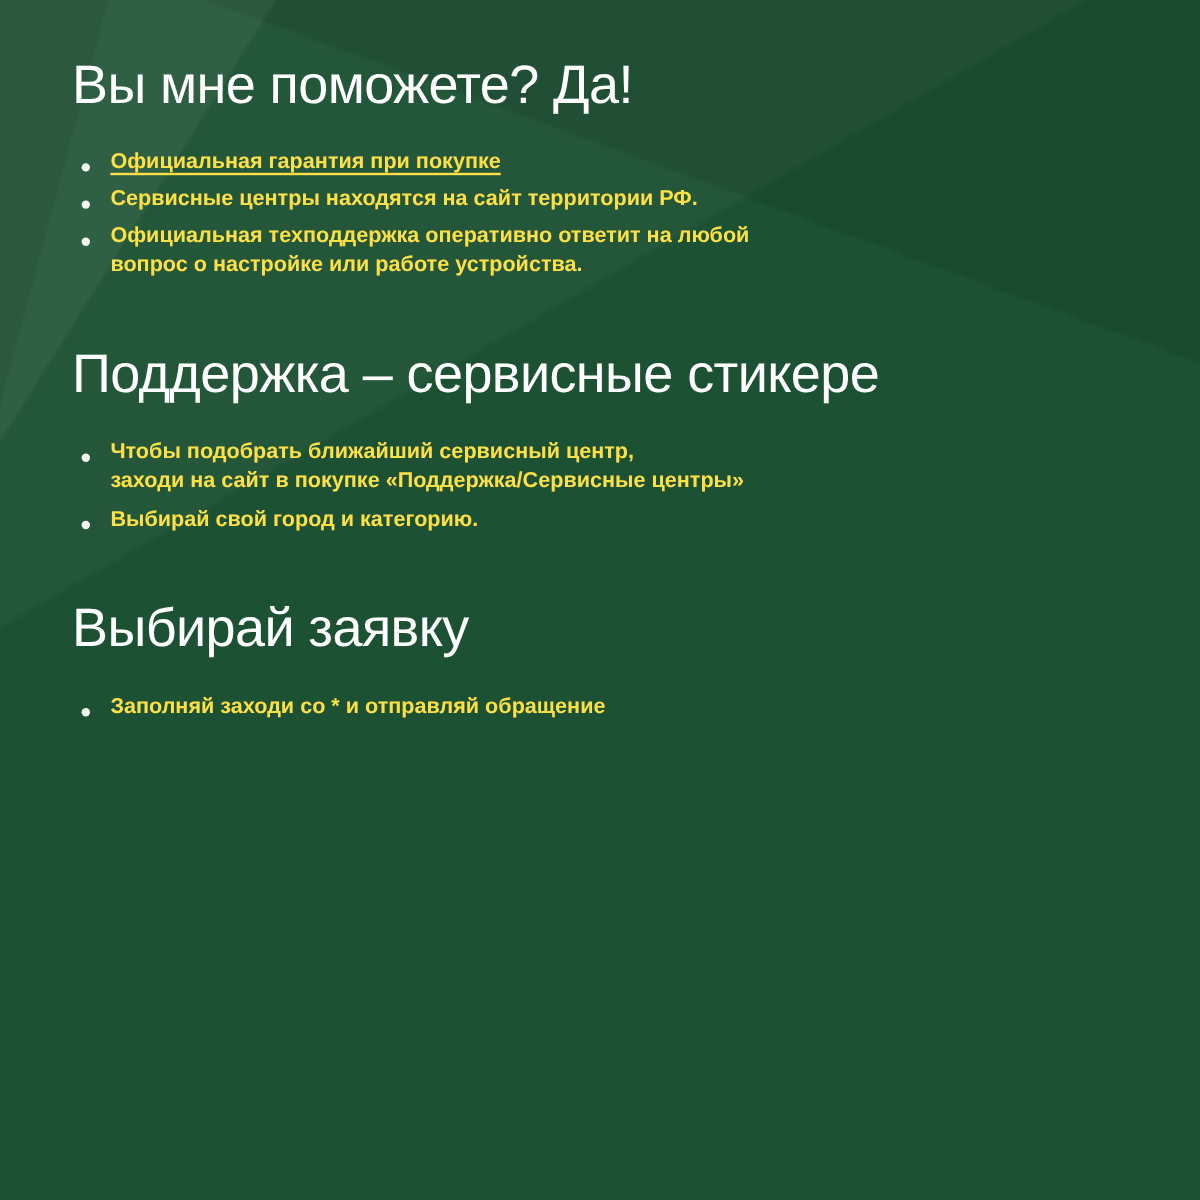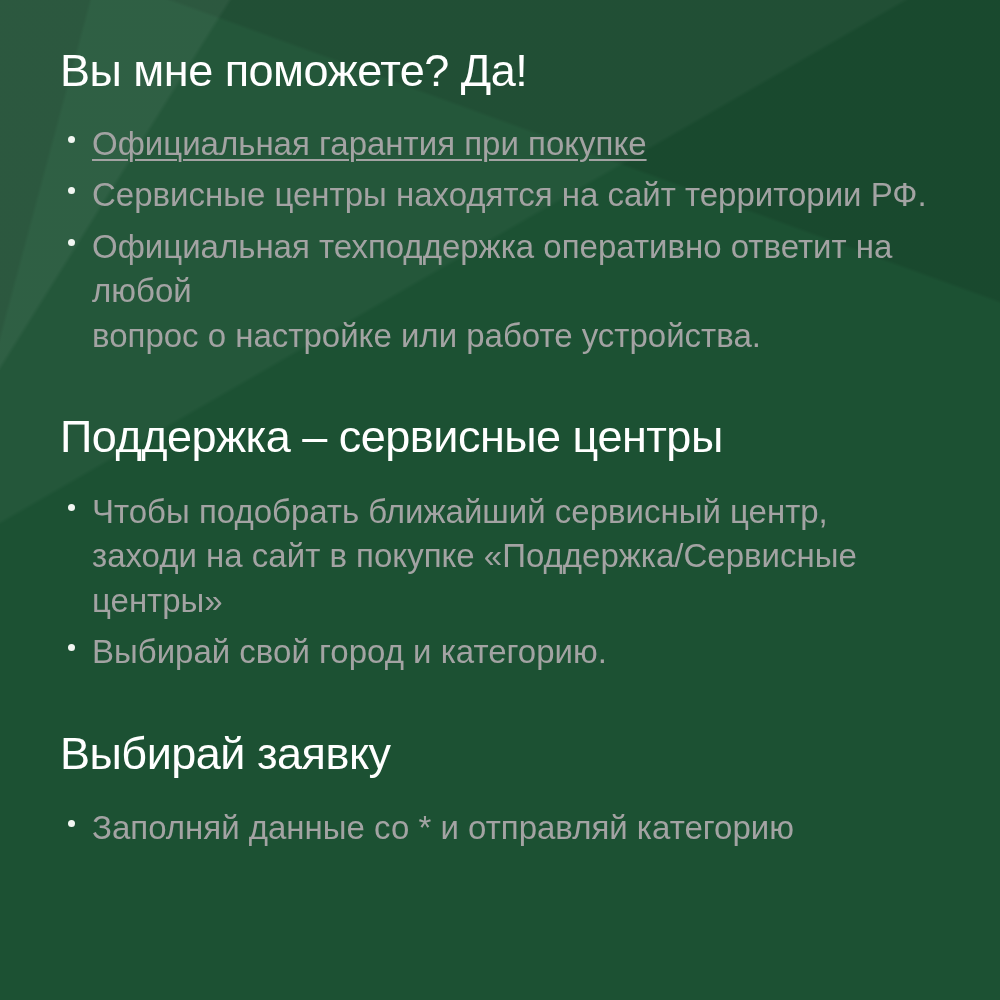--- a/index.html
+++ b/index.html
@@ -55,25 +55,25 @@
     letter-spacing: -0.5px;
     color: #ffffff;
   }
   ul.bullets {
     list-style: none;
     margin: 0;
     padding: 0 0 0 32px;
   }
   ul.bullets > li {
     position: relative;
-    font-size: 33px;
+    font-size: 18px;
     line-height: 1.35;
     margin: 0 0 7px 0;
-    color: #a3a3a3;
-    font-weight: 400;
+    color: #fde047;
+    font-weight: 700;
   }
   ul.bullets > li::before {
     content: "";
     position: absolute;
     left: -24px;
     top: 14px;
     width: 7px;
     height: 7px;
     border-radius: 50%;
     background: #f2f6f2;
@@ -107,35 +107,35 @@
           <span class="li-text">Сервисные центры находятся на сайт территории РФ.</span>
         </li>
         <li>
           <span class="li-text">Официальная техподдержка оперативно ответит на любой
 вопрос о настройке или работе устройства.</span>
         </li>
       </ul>
     </section>
 
     <section class="section sec-2">
-      <h2 class="heading">Поддержка – сервисные центры</h2>
+      <h2 class="heading">Поддержка – сервисные стикере</h2>
       <ul class="bullets">
         <li>
           <span class="li-text">Чтобы подобрать ближайший сервисный центр,
 заходи на сайт в покупке «Поддержка/Сервисные центры»</span>
         </li>
         <li>
           <span class="li-text">Выбирай свой город и категорию.</span>
         </li>
       </ul>
     </section>
 
     <section class="section sec-3">
       <h2 class="heading">Выбирай заявку</h2>
       <ul class="bullets">
         <li>
-          <span class="li-text">Заполняй данные со * и отправляй категорию</span>
+          <span class="li-text">Заполняй заходи со * и отправляй обращение</span>
         </li>
       </ul>
     </section>
 
   </div>
 </div>
 
 </body></html>

